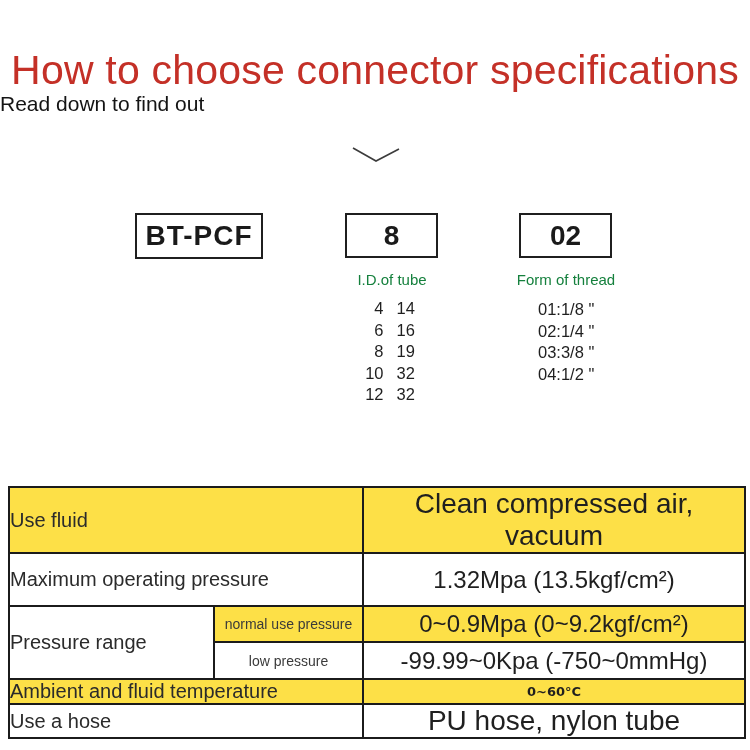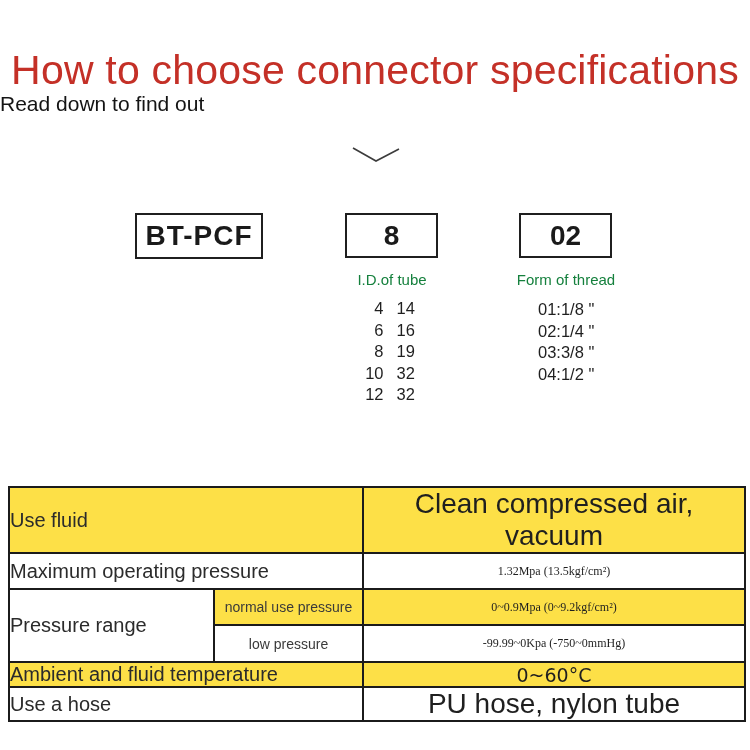--- a/index.html
+++ b/index.html
@@ -40,22 +40,22 @@
   table.spec{
     position:absolute;left:8px;top:486px;width:736px;
     border-collapse:collapse;table-layout:fixed;
   }
   table.spec td{border:2px solid #1b1b1b;padding:0;overflow:hidden;}
   td.bg{background:#fde047;}
   td.lbl{padding-left:26px;font-size:20px;color:#2b2b2b;text-align:left;}
   td.sub{font-size:14px;color:#3a3a3a;text-align:center;}
   td.val{text-align:center;color:#1f1f1f;}
   .v20{font-size:28px;}
-  .v18{font-size:12px;font-family:Liberation Serif, serif;}
-  .v15{font-size:19px;font-family:"DejaVu Sans",sans-serif;}
+  .v18{font-size:24px;font-family:Liberation Sans, sans-serif;}
+  .v15{font-size:13px;font-family:"DejaVu Sans",sans-serif;font-weight:bold;}
 </style>
 </head>
 <body>
 
 <div class="title">How to choose connector specifications</div>
 <div class="subtitle">Read down to find out</div>
 
 <svg class="chevron" width="50" height="22" viewBox="0 0 50 22">
   <polyline points="2,4 25,17 48,5" fill="none" stroke="#3c3c3c" stroke-width="1.6"></polyline>
 </svg>
@@ -107,21 +107,21 @@
   <colgroup>
       <col style="width:205px">
       <col style="width:149px">
       <col style="width:382px">
     </colgroup>
   <tbody>
       <tr style="height:34px">
     <td colspan="2" class="bg lbl">Use fluid</td>
     <td class="bg val v20">Clean compressed air, vacuum</td>
   </tr>
-  <tr style="height:36px">
+  <tr style="height:53px">
     <td colspan="2" class="lbl">Maximum operating pressure</td>
     <td class="val v18">1.32Mpa (13.5kgf/cm²)</td>
   </tr>
   <tr style="height:36px">
     <td rowspan="2" class="lbl">Pressure range</td>
     <td class="bg sub">normal use pressure</td>
     <td class="bg val v18">0~0.9Mpa (0~9.2kgf/cm²)</td>
   </tr>
   <tr style="height:37px">
     <td class="sub">low pressure</td>

